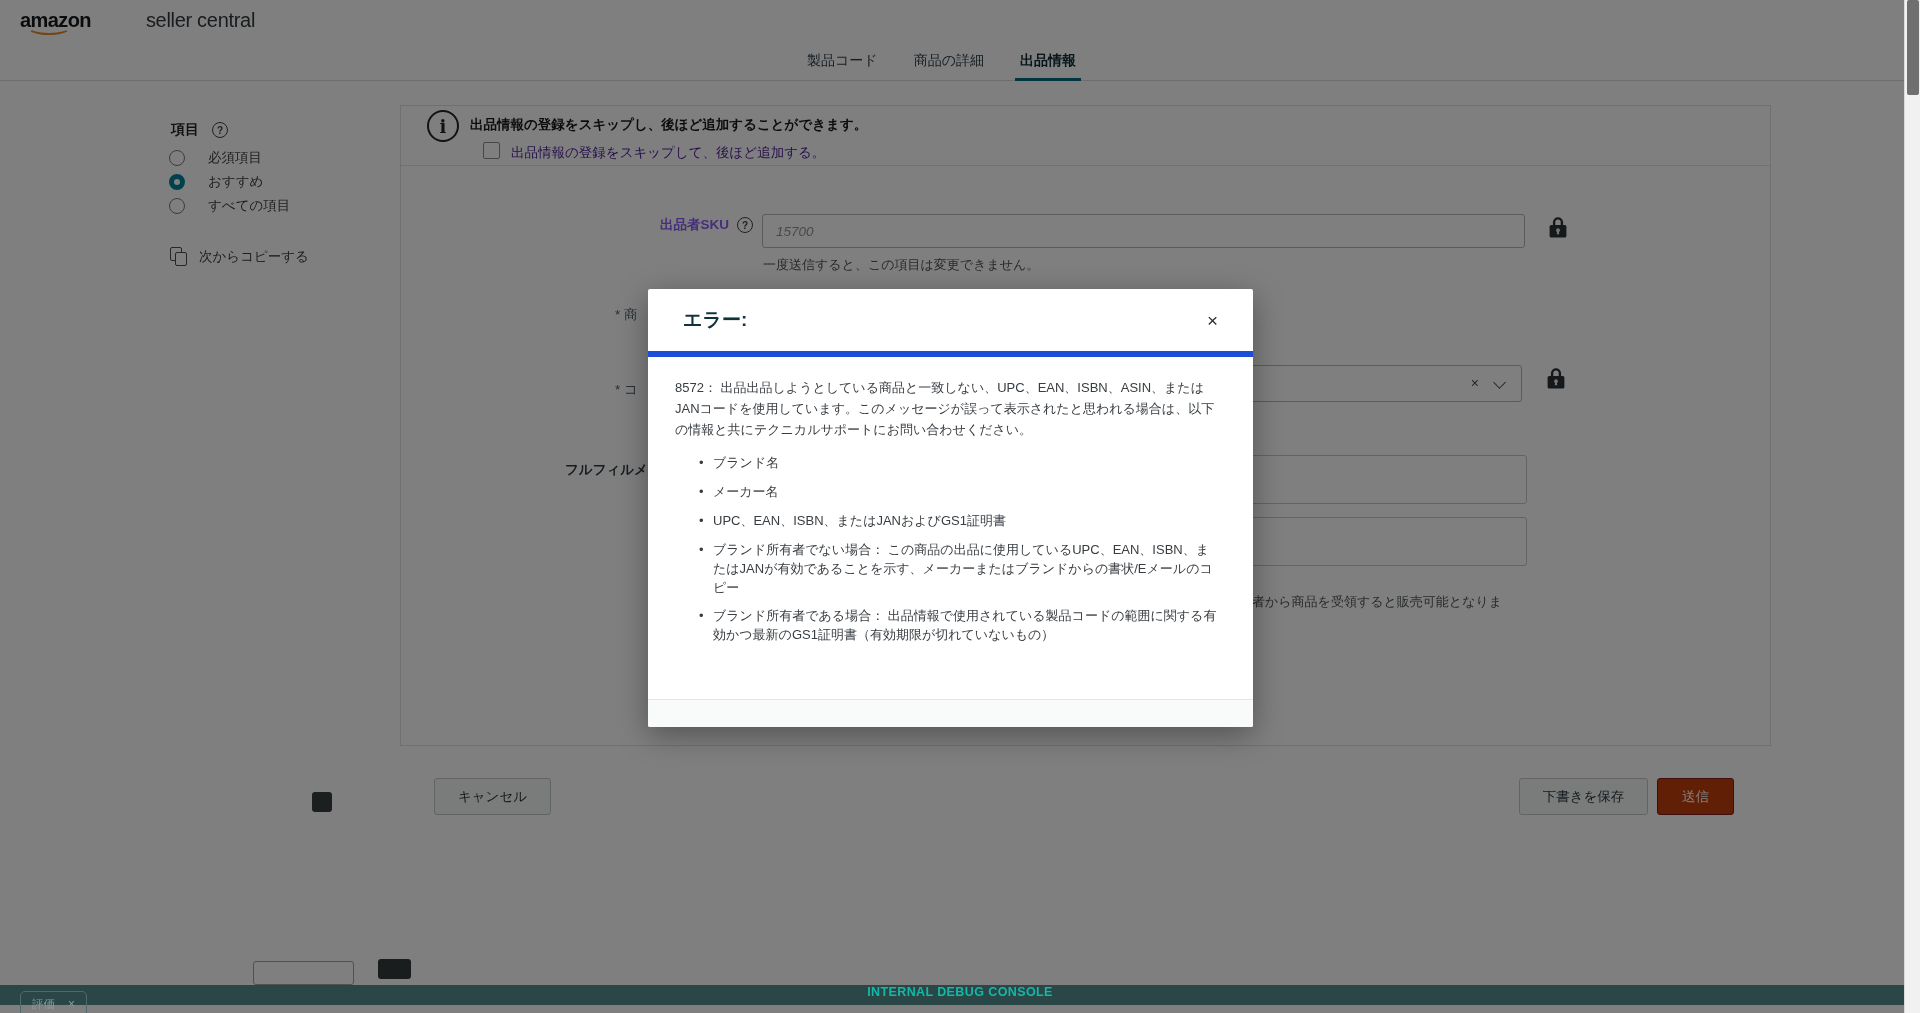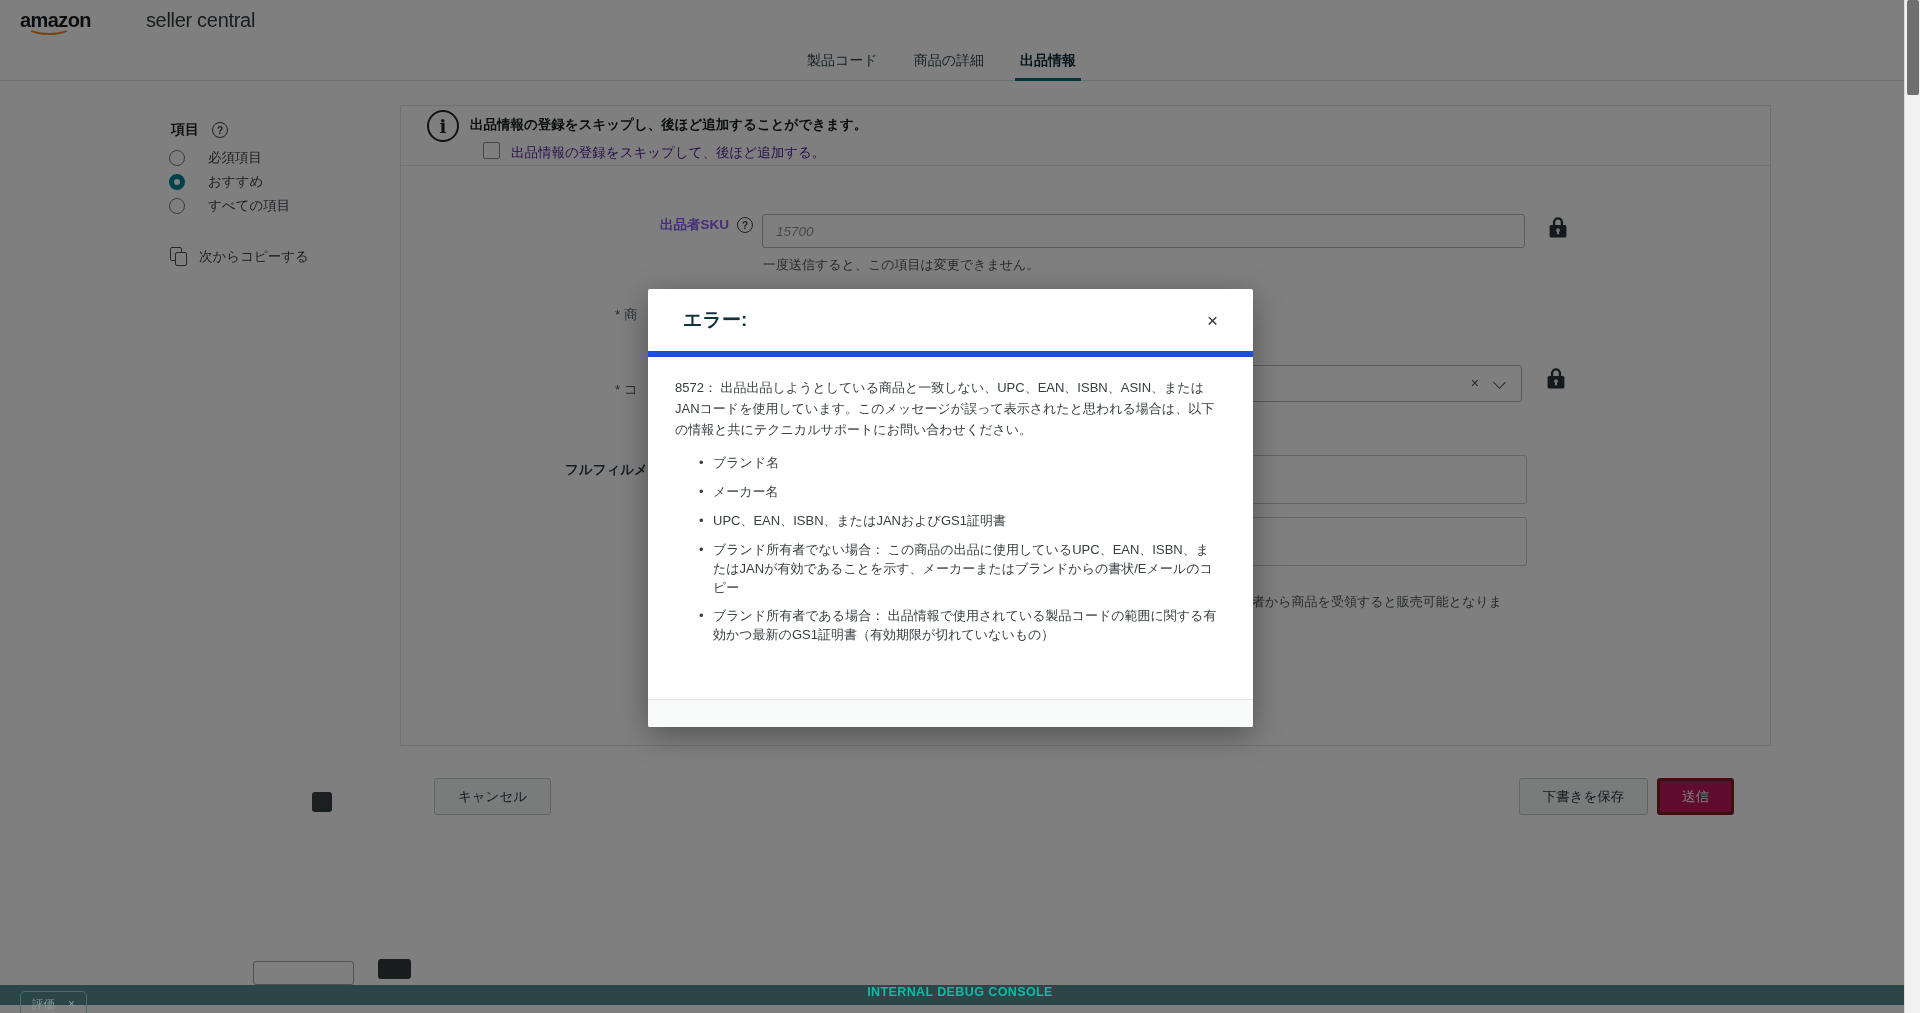--- a/index.html
+++ b/index.html
@@ -64,21 +64,21 @@
   .opt-box { position:absolute; left:1000px; width:527px; height:49px; border:1px solid #c5c8cb; border-radius:3px; background:#fff; cursor:pointer; }
   #opt-box-1 { top:455px; } #opt-box-2 { top:517px; }
   #frag-note { position:absolute; left:1239px; top:593px; font-size:13px; color:#4f5458; white-space:nowrap; }
 
   
   .btn { position:absolute; height:37px; border-radius:3px; font-size:13.5px; display:flex; align-items:center; justify-content:center;
     cursor:pointer; font-family:Liberation Serif, serif; }
   .btn.secondary { background:#f5f6f6; border:1px solid #c2c6c9; color:#2b3a42; }
   #btn-cancel { left:434px; top:778px; width:117px; }
   #btn-draft  { left:1519px; top:778px; width:129px;text-align:center; }
-  #btn-submit { left:1657px; top:778px; width:77px; background:#be185d; border:3px solid #7f1d1d; color:#fff; }
+  #btn-submit { left:1657px; top:778px; width:77px; background:#c2410c; border:1px solid #7f1d1d; color:#fff; }
 
   
   #frag-widget { position:absolute; left:312px; top:792px; width:20px; height:20px; background:#393e40; border-radius:3px; }
   #frag-input-outline { position:absolute; left:253px; top:961px; width:101px; height:24px; border:1px solid #9ea3a7; border-radius:3px; }
   #frag-dark-btn { position:absolute; left:378px; top:959px; width:33px; height:20px; background:#333b3d; border-radius:3px; }
 
   
   #overlay { position:absolute; left:0; top:0; width:1920px; height:1013px; background:rgba(0,0,0,0.5); z-index:10; }
   #modal { position:absolute; left:648px; top:289px; width:605px; height:438px; background:#fff; z-index:20;
     box-shadow:0 8px 30px rgba(0,0,0,0.35); display:flex; flex-direction:column; border-radius:2px; }

